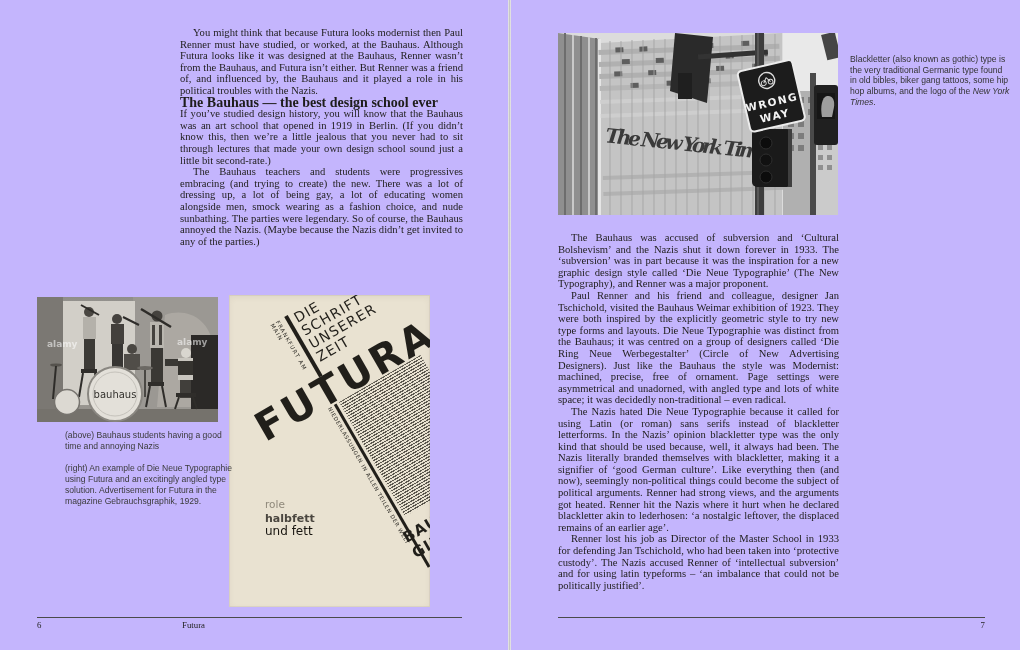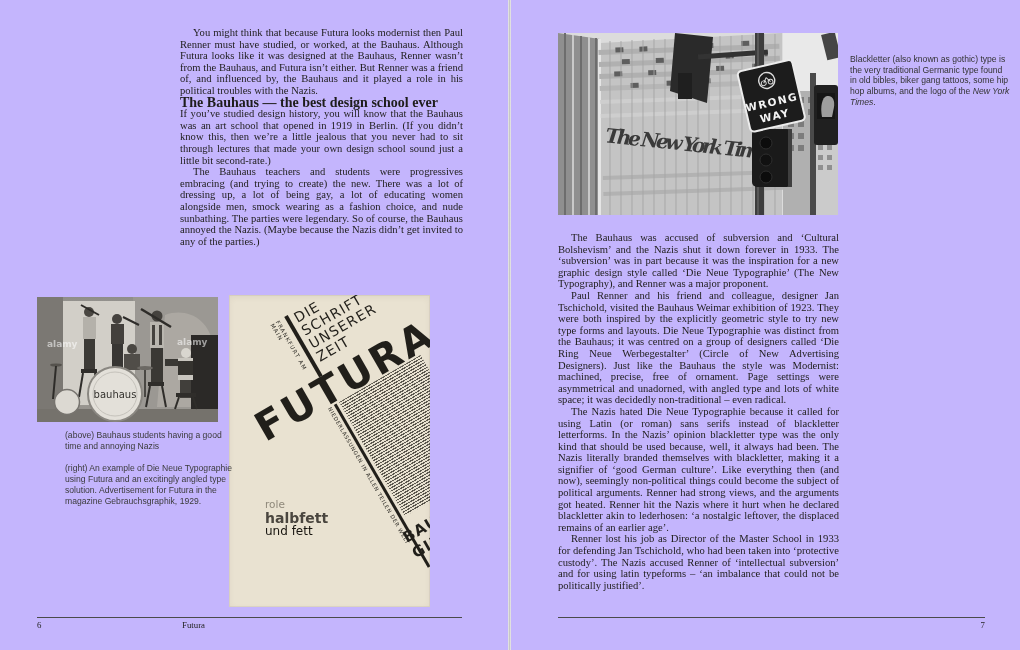--- a/index.html
+++ b/index.html
@@ -64,21 +64,21 @@
   .diag-label { writing-mode:vertical-rl; font-size:5.4px; letter-spacing:0.7px; height:178px; color:#2a2823; }
   .diag-bar { width:3px; height:188px; background:#211f1a; }
   .fp-col { display:flex; flex-direction:column; }
   .fineprint {
     width:94px; height:132px;
     background:repeating-linear-gradient(180deg, rgba(45,42,35,0.75) 0 1.1px, rgba(0,0,0,0) 1.1px 2.7px);
   }
   .foundry { margin:10px 0 0 -12px; font-size:15px; font-weight:bold; letter-spacing:1.2px; line-height:18px; white-space:nowrap; }
   .weights { position:absolute; left:36px; top:203px; font-family:"DejaVu Sans", sans-serif; line-height:13.5px; }
   .w-mager   { font-size:10.5px; color:#8f897b; }
-  .w-halb    { font-size:14px;   color:#4a463f; font-weight:bold; }
+  .w-halb    { font-size:11px;   color:#4a463f; font-weight:bold; }
   .w-fett    { font-size:12px;   color:#17140f; font-weight:normal; }
 </style>
 </head>
 <body>
 
 <div class="spread">
 
   <div class="textcol left-text">
     <p class="indent">You might think that because Futura looks modernist then Paul Renner must have studied, or worked, at the Bauhaus. Although Futura looks like it was designed at the Bauhaus, Renner wasn’t from the Bauhaus, and Futura isn’t either. But Renner was a friend of, and influenced by, the Bauhaus and it played a role in his political troubles with the Nazis.</p>
     <p class="section-heading">The Bauhaus — the best design school ever</p>

